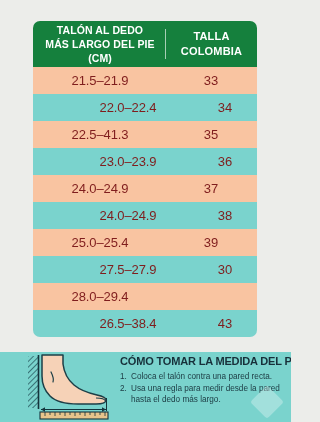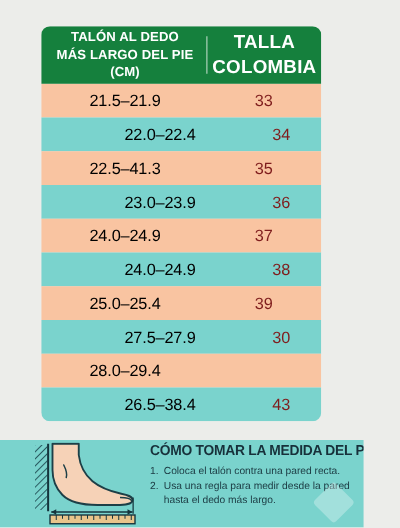--- a/index.html
+++ b/index.html
@@ -44,39 +44,39 @@
     padding-left: 2px;
   }
   .hdr-divider {
     width: 1px;
     height: 30px;
     background: rgba(255,255,255,0.62);
   }
   .hdr-col-right {
     flex: 1;
     text-align: center;
-    font-size: 15px;
+    font-size: 11px;
     font-weight: 700;
     line-height: 1.35;
     letter-spacing: 0.2px;
   }
 
   .table-row {
     display: flex;
     align-items: center;
     height: 27px;
   }
   .table-row.peach { background: #f9c4a1; }
   .table-row.teal  { background: #7ad3cd; padding-left: 28px; }
 
   .cell-cm {
     width: 130px;
     text-align: center;
     font-size: 13px;
-    color: #000000;
+    color: #7f1d1d;
     letter-spacing: -0.1px;
     padding-left: 2px;
   }
   .cell-size {
     flex: 1;
     text-align: center;
     font-size: 13px;
     color: #7f1d1d;
   }
 

